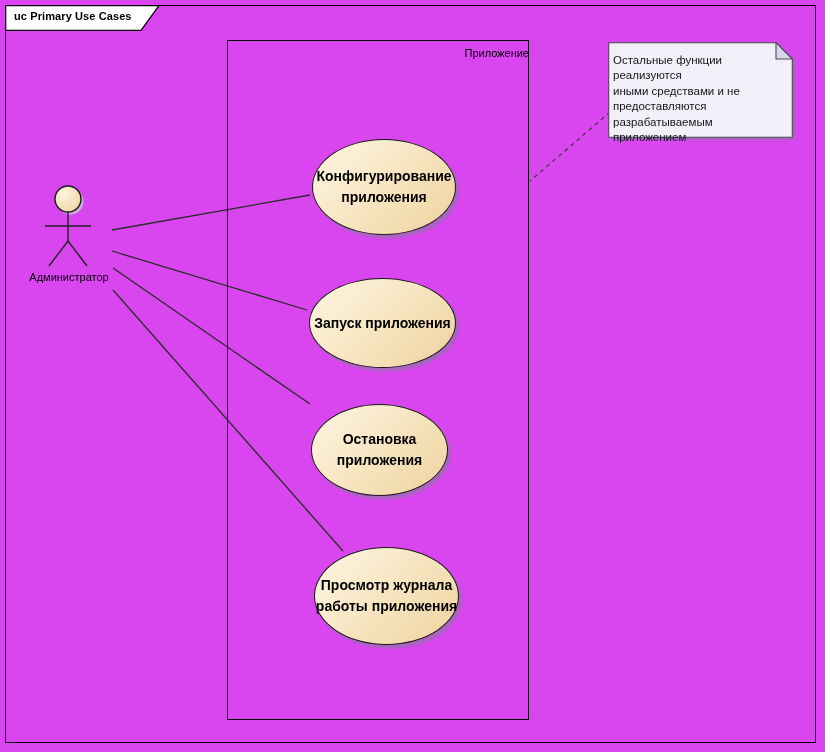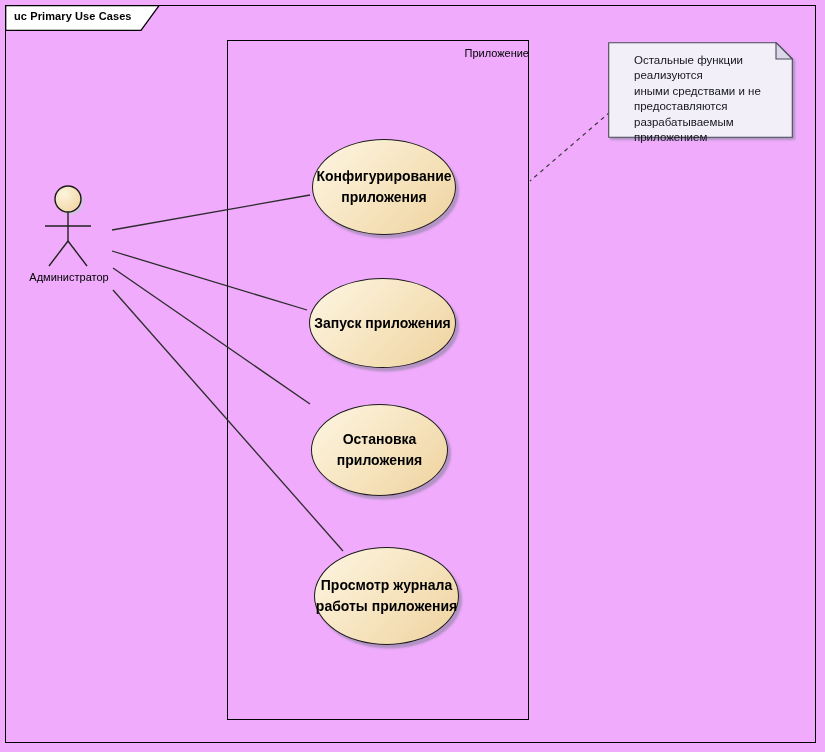--- a/index.html
+++ b/index.html
@@ -1,17 +1,17 @@
 <!DOCTYPE html>
 <html style="--usecase-fill-start: #fdf6e3; --usecase-fill-end: #eed29e; --note-fill: #f2eff9; --note-fold: #dcd7e8; --line-stroke: #2b2b2b;"><head>
 <meta charset="utf-8">
 <style>
   html,body{margin:0;padding:0;background:#fff;}
   #stage{
-    position:relative;width:825px;height:752px;background:#f0abfc;
+    position:relative;width:825px;height:752px;background:#d946ef;
     font-family:"Liberation Sans",sans-serif;color:#000;overflow:hidden;
   }
   
   #frame{
     position:absolute;left:5px;top:5px;width:811px;height:738px;
     border:1.4px solid #000;box-sizing:border-box;background:transparent;
   }
   #tab-svg{position:absolute;left:5px;top:5px;width:160px;height:27px;}
   #tab-label{
     position:absolute;left:14px;top:10px;font-size:11px;font-weight:bold;
@@ -45,21 +45,21 @@
   #actor-label{
     position:absolute;left:14px;top:271px;width:110px;text-align:center;
     font-size:11px;font-weight:normal;z-index:3;white-space:nowrap;
   }
   
   #note{position:absolute;left:608px;top:42px;width:185px;height:96px;z-index:3;}
   #note-shape{position:absolute;left:0;top:0;width:185px;height:96px;
     filter:drop-shadow(2.5px 2.5px 1.2px rgba(125,128,150,.6));}
   #note-text{
     position:absolute;left:0;top:0;width:185px;height:96px;box-sizing:border-box;
-    padding:11px 6px 6px 26px;font-size:11.5px;line-height:1.34;color:#14141f;
+    padding:11px 6px 6px 5px;font-size:11.5px;line-height:1.34;color:#14141f;
     white-space:pre-line;
   }
 </style>
 </head>
 <body>
 
 <div id="stage">
 
   <div id="frame"></div>
 

